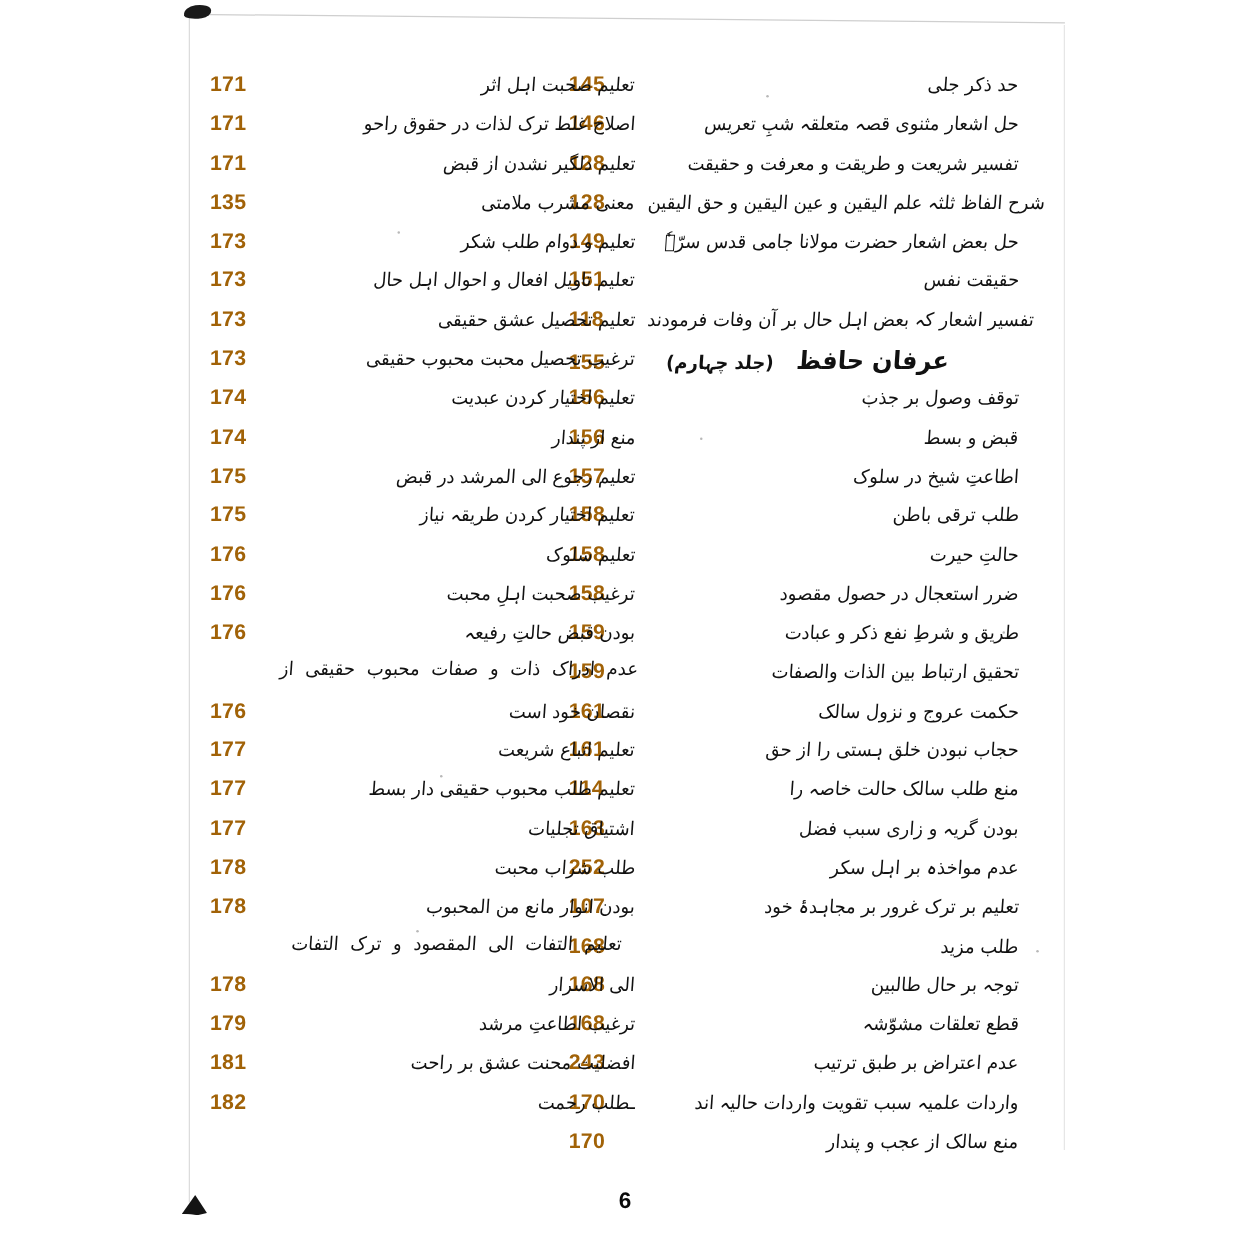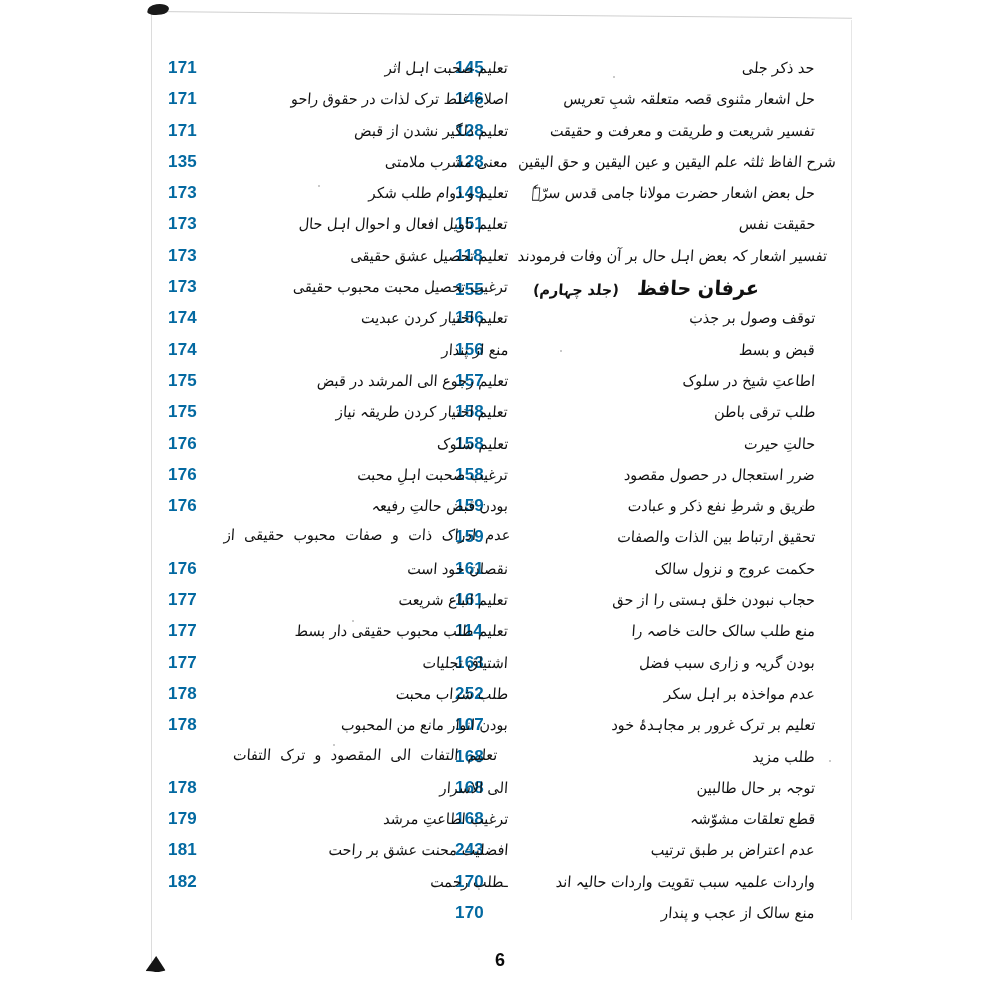--- a/index.html
+++ b/index.html
@@ -99,21 +99,21 @@
   }
 
   .page-num {
     flex: 0 0 auto;
     width: 44px;
     text-align: left;
     font-family: "Liberation Sans", sans-serif;
     font-weight: bold;
     font-size: 17px;
     letter-spacing: 0.2px;
-    color: #0369a1;
+    color: #a16207;
   }
 
   .entry-title {
     flex: 1 1 auto;
     direction: rtl;
     text-align: right;
     font-family: "DejaVu Sans", sans-serif;
     font-size: 15px;
     line-height: 1.15;
     color: #111111;

